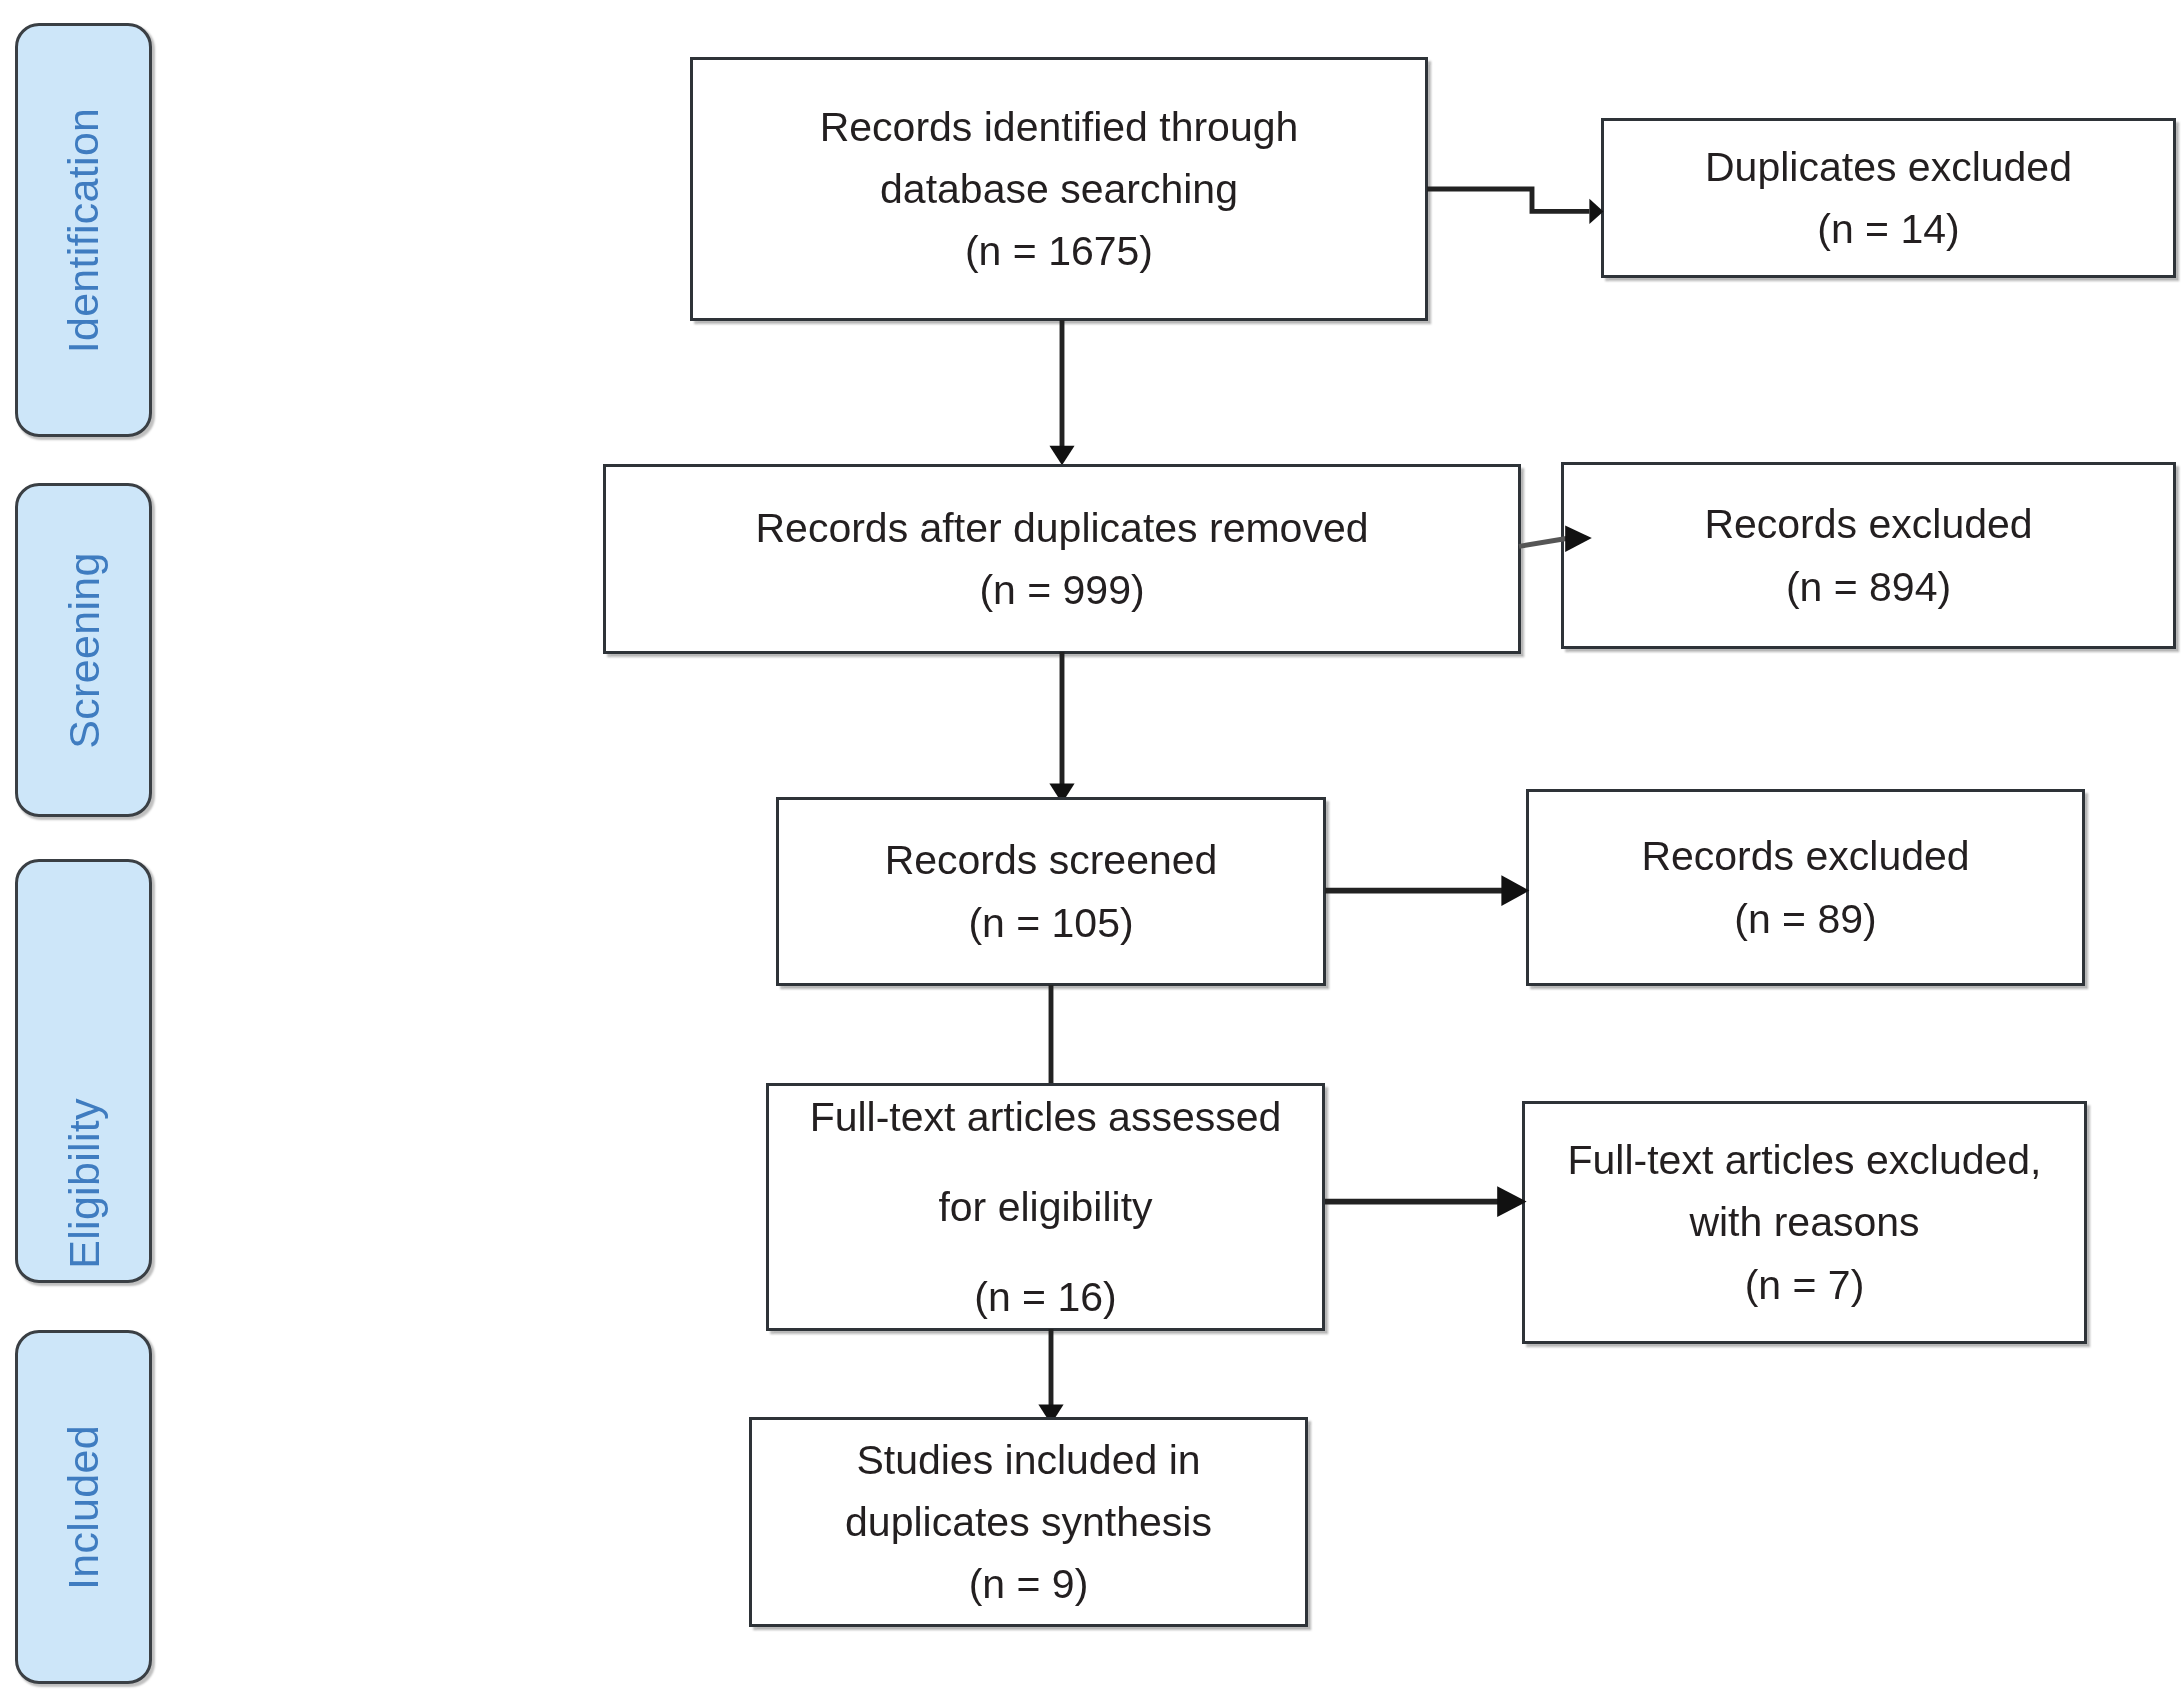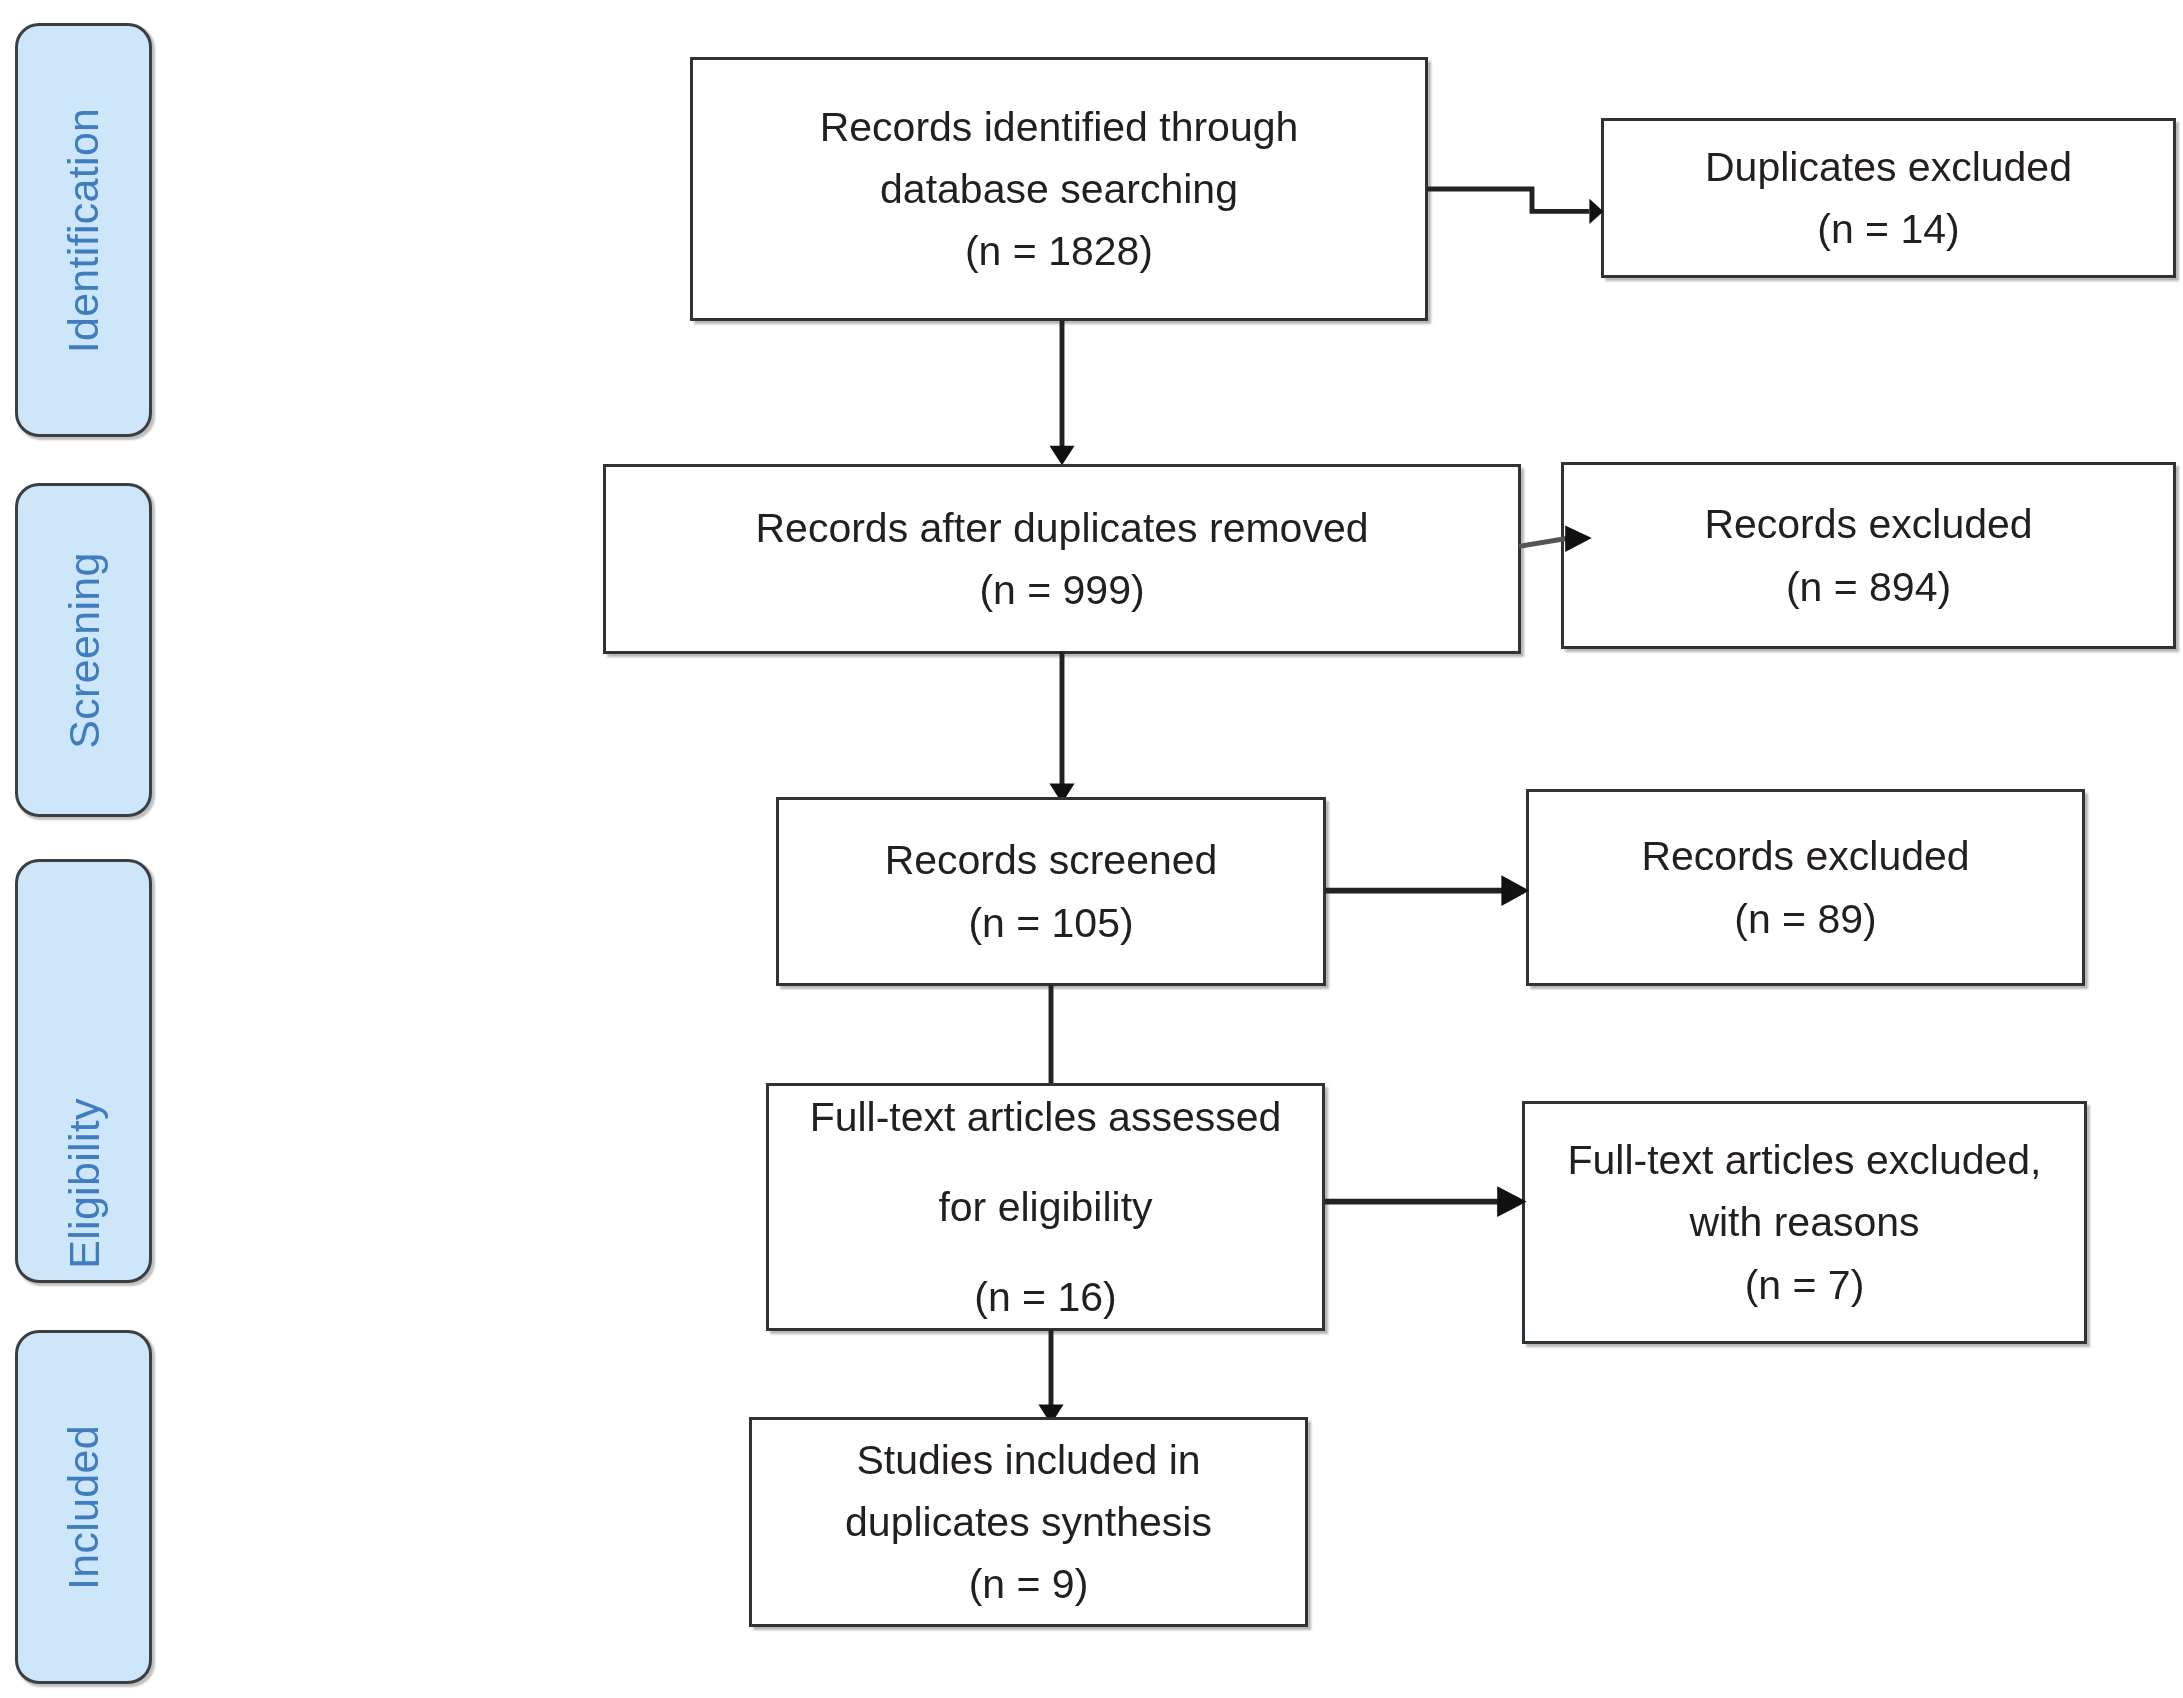--- a/index.html
+++ b/index.html
@@ -85,21 +85,21 @@
     <span class="phase-label" style="position:relative; top:112px;">Eligibility</span>
   </div>
 
   <div class="phase-box" style="left:15.4px; top:1330px; width:137px; height:354px;">
     <span class="phase-label">Included</span>
   </div>
 
   <div class="flow-box" style="left:690px; top:57px; width:738px; height:264px;">
     <div class="line">Records identified through</div>
     <div class="line">database searching</div>
-    <div class="line">(n = 1828)</div>
+    <div class="line">(n = 1675)</div>
   </div>
 
   <div class="flow-box" style="left:1601px; top:118px; width:575px; height:160px;">
     <div class="line">Duplicates excluded</div>
     <div class="line">(n = 14)</div>
   </div>
 
   <div class="conn" style="left:1427px; top:175px; width:182px; height:77px;">
     <svg width="182" height="77" viewBox="0 0 260 110">
       <path d="M0,20 L150,20 L150,52 L232,52" stroke="#222222" stroke-width="7" fill="none"></path>

